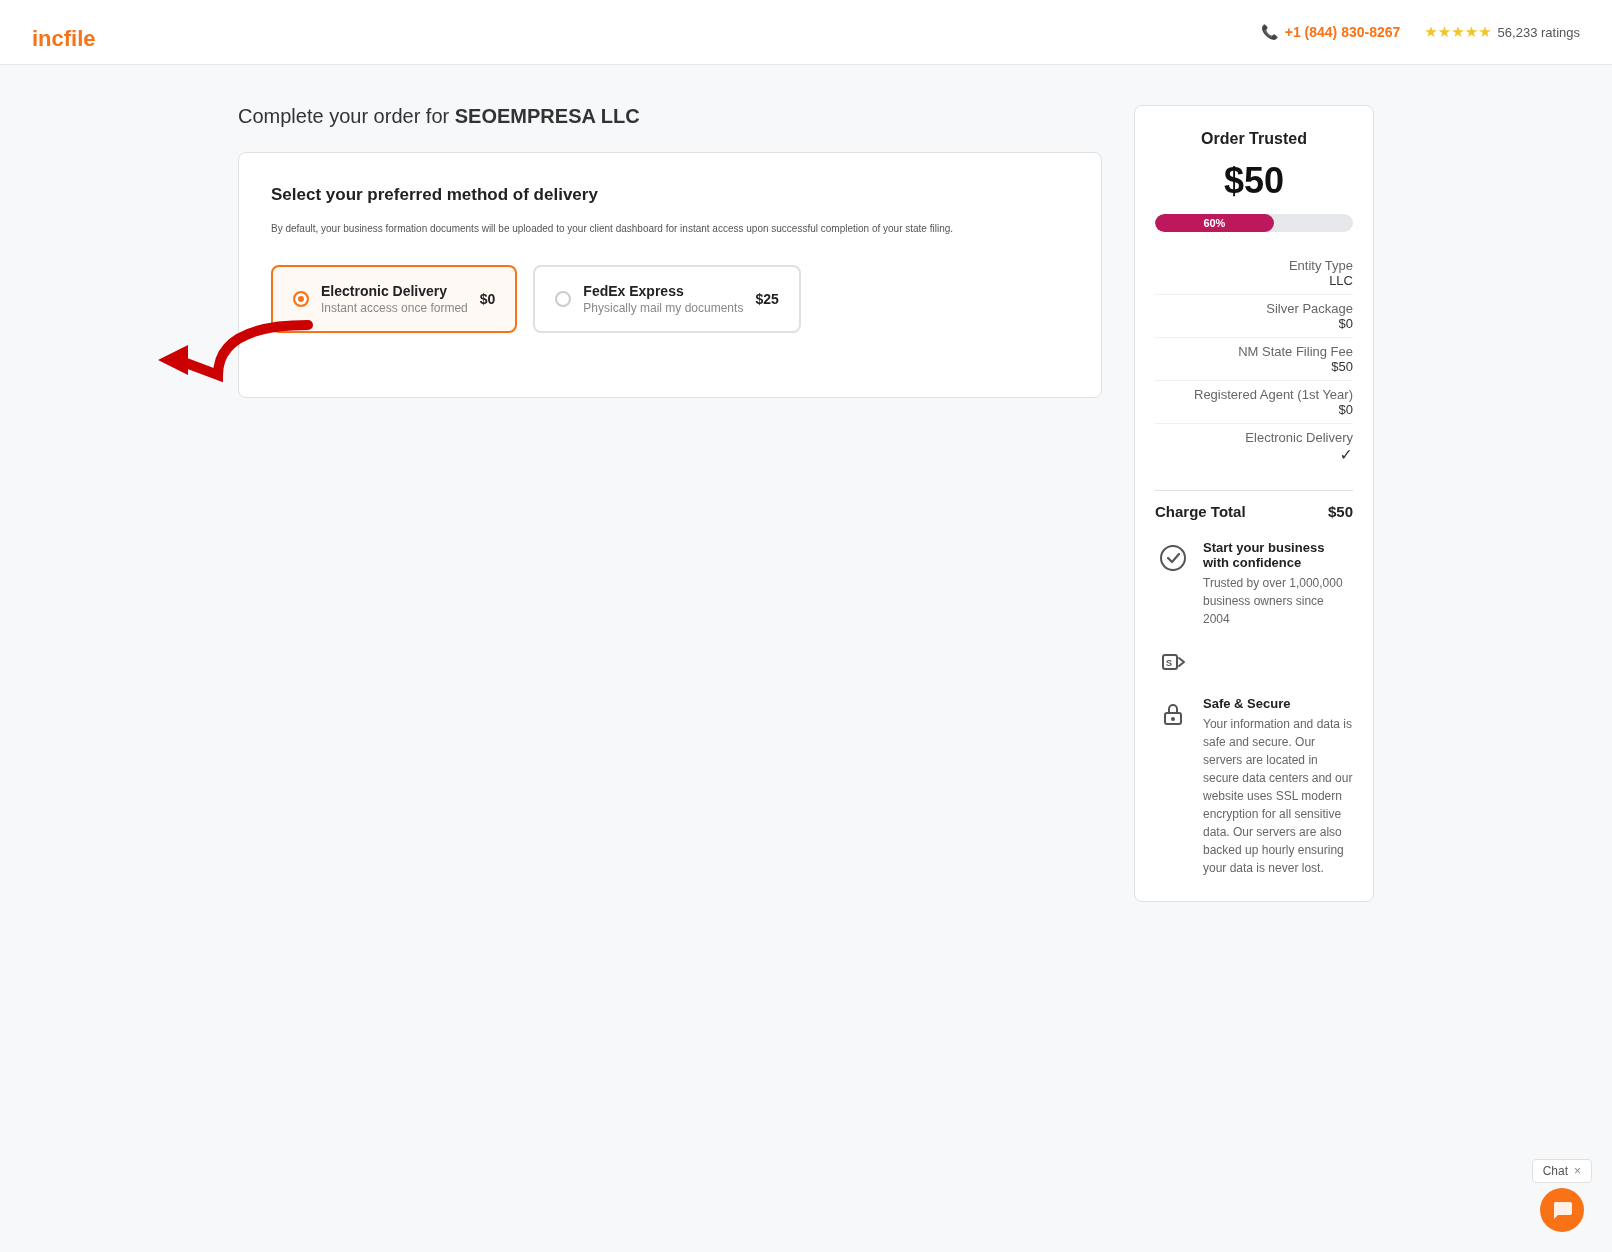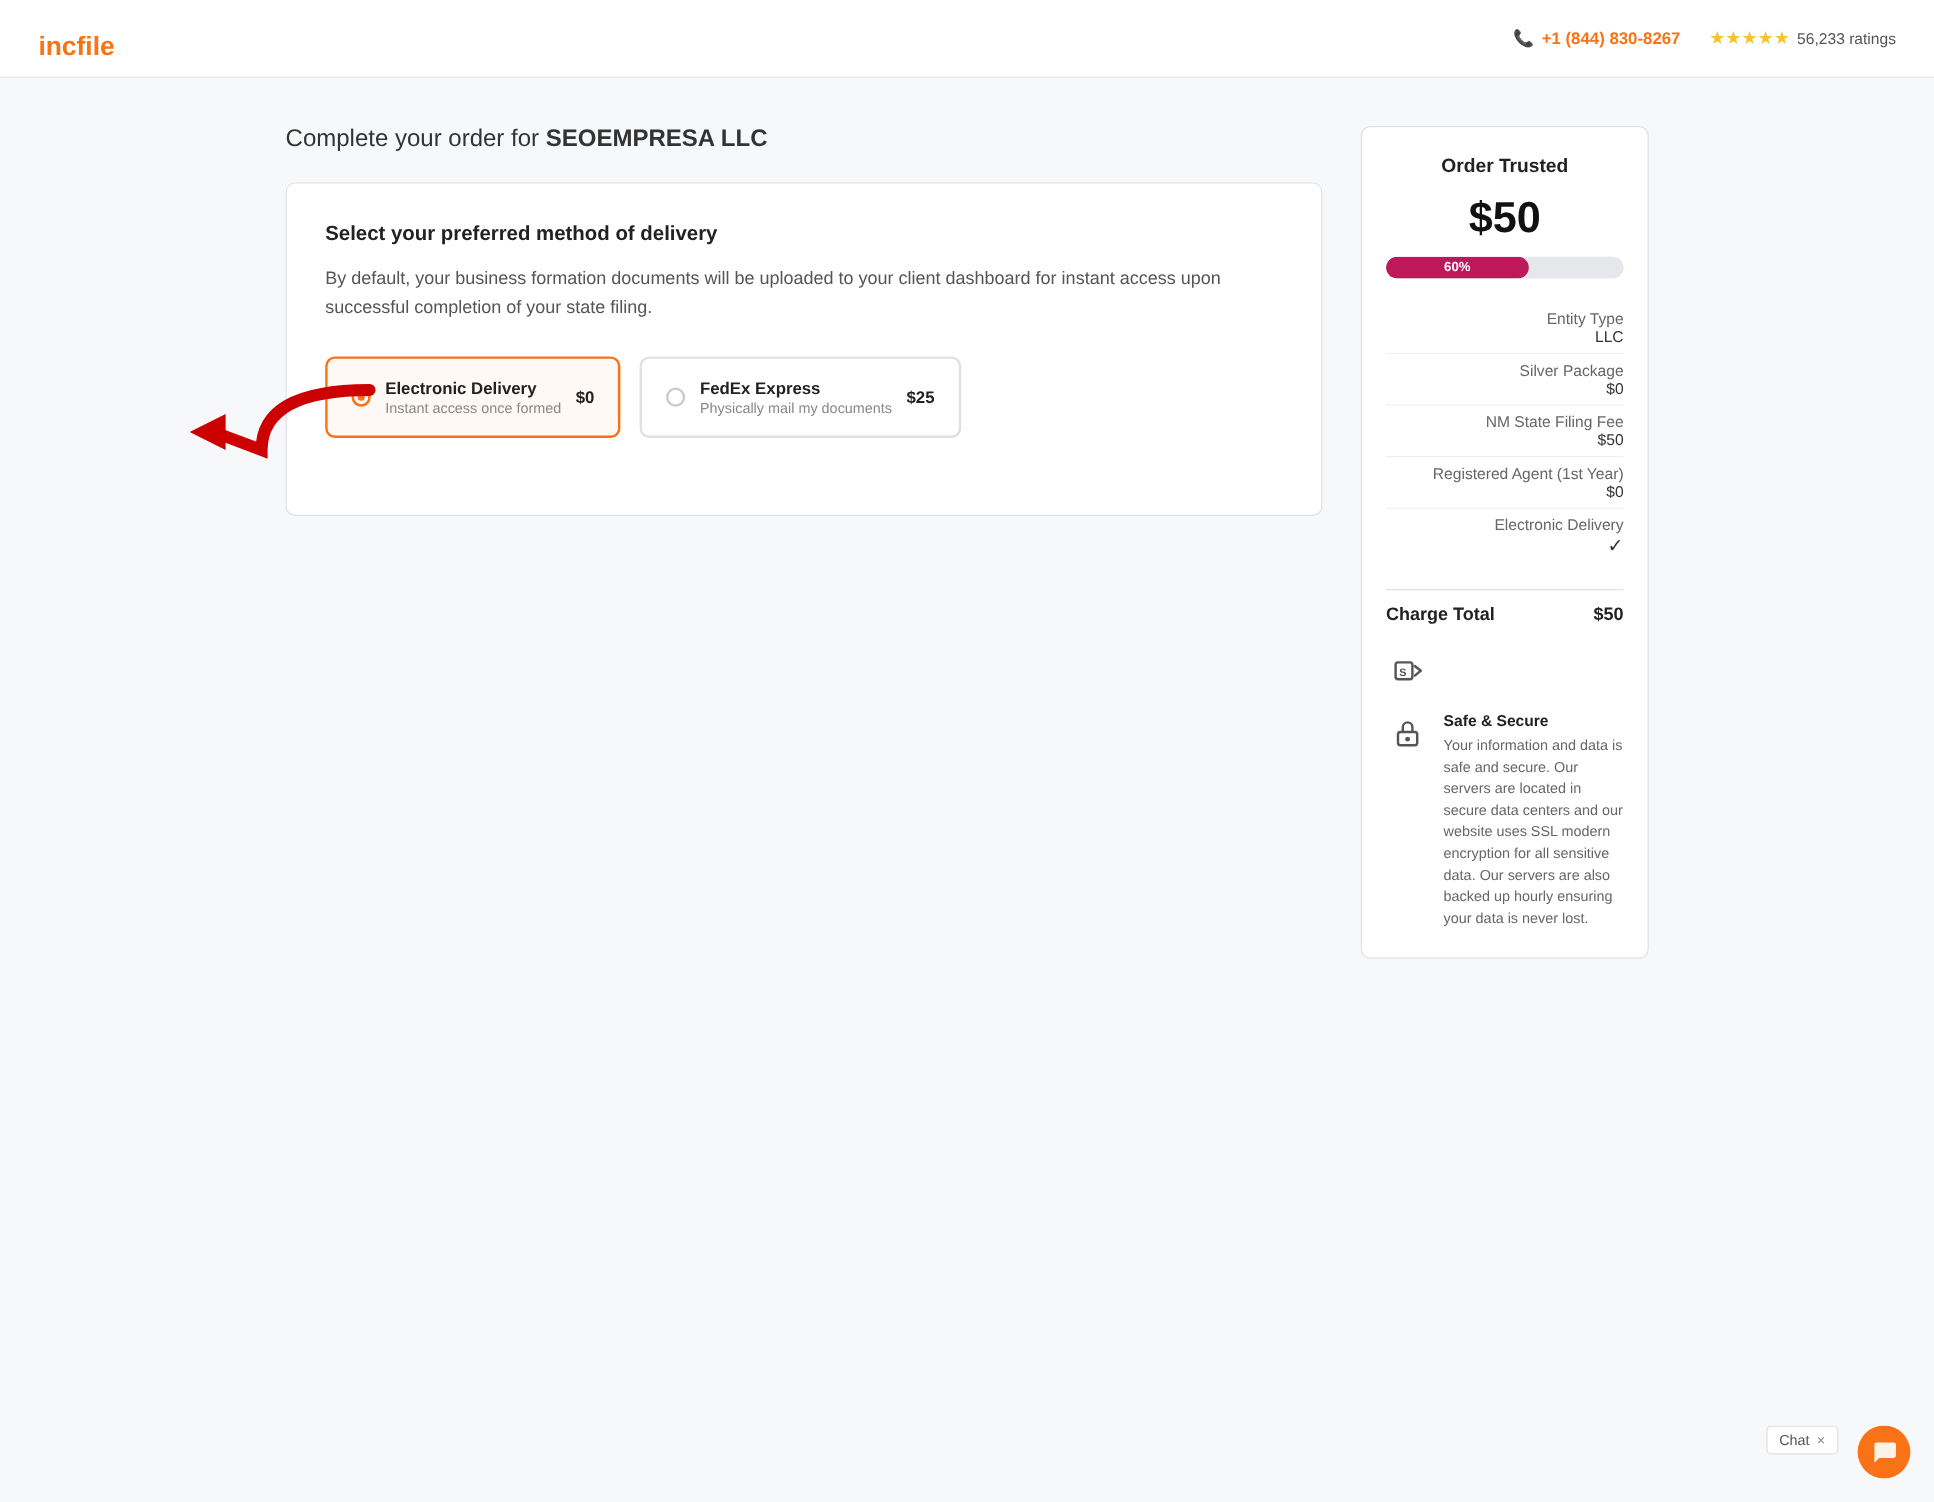--- a/index.html
+++ b/index.html
@@ -71,21 +71,21 @@
       border: 1px solid #e0e0e0;
       padding: 32px;
     }
     .card-title {
       font-size: 17px;
       font-weight: 700;
       margin-bottom: 16px;
       color: #222;
     }
     .card-desc {
-      font-size: 15px;
+      font-size: 10px;
       color: #555;
       line-height: 1.6;
       margin-bottom: 28px;
     }
 
     
     .delivery-options {
       display: flex;
       gap: 16px;
       margin-bottom: 32px;
@@ -272,22 +272,23 @@
       color: #666;
       line-height: 1.5;
     }
 
     
     .chat-widget {
       position: fixed;
       bottom: 20px;
       right: 20px;
       display: flex;
-      align-items: flex-start;
-      gap: 16px;
+      flex-direction: column;
+      align-items: center;
+      gap: 5px;
       z-index: 999;
     }
     .chat-bar {
       background: #fff;
       border: 1px solid #e0e0e0;
       border-radius: 4px;
       padding: 4px 10px;
       font-size: 12px;
       color: #555;
       display: flex;
@@ -403,20 +404,32 @@
         </div>
       </div>
 
       <div class="charge-total-row">
         <span>Charge Total</span>
         <span>$50</span>
       </div>
 
       <div class="trust-items">
 
+        <div class="trust-item">
+          <div class="trust-icon">
+            <svg width="28" height="28" viewBox="0 0 28 28" fill="none" xmlns="http://www.w3.org/2000/svg">
+              <circle cx="14" cy="14" r="12" stroke="#555" stroke-width="2" fill="none"></circle>
+              <path d="M9 14 L13 18 L20 10" stroke="#555" stroke-width="2.2" stroke-linecap="round" stroke-linejoin="round"></path>
+            </svg>
+          </div>
+          <div class="trust-text">
+            <div class="trust-heading">Start your business with confidence</div>
+            <div class="trust-desc">Trusted by over 1,000,000 business owners since 2004</div>
+          </div>
+        </div>
 
         <div class="trust-item">
           <div class="trust-icon">
             <svg width="28" height="28" viewBox="0 0 28 28" fill="none" xmlns="http://www.w3.org/2000/svg">
               <rect x="4" y="7" width="14" height="14" rx="2" stroke="#555" stroke-width="2" fill="none"></rect>
               <text x="7" y="18" font-size="9" fill="#555" font-weight="bold">S</text>
               <path d="M20 10 L25 14 M20 18 L25 14" stroke="#555" stroke-width="2" stroke-linecap="round"></path>
             </svg>
           </div>
         </div>

